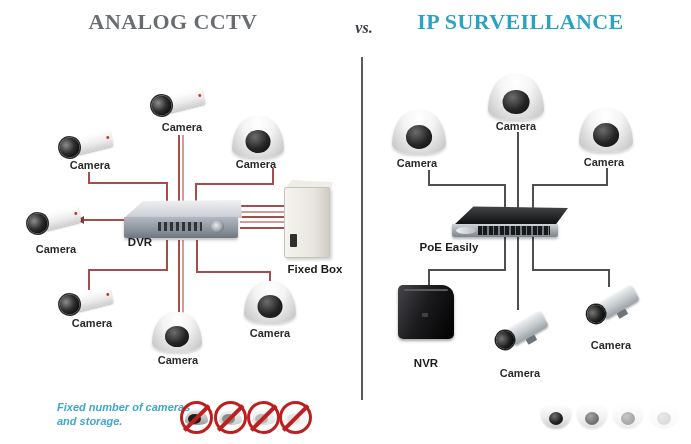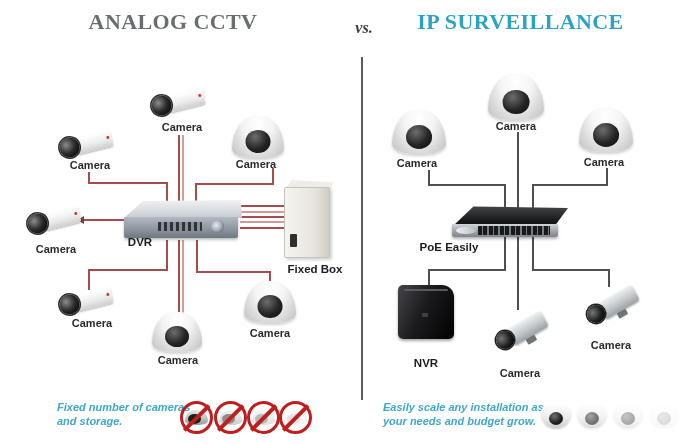--- a/index.html
+++ b/index.html
@@ -310,21 +310,20 @@
       <div class="ban-slash"></div>
   </div>
   <div class="ban" style="left:279px;top:401px;">
     <div class="ban-dome" style="opacity:.12;">
         <div class="ban-face"></div>
       </div>
     <div class="ban-circle"></div>
       <div class="ban-slash"></div>
   </div>
 
-  <div class="note" style="left:383px;top:401px;width:168px;">Easily scale any installation as your needs and budget grow.</div>
 
   <div class="mini-cam" style="left:540px;top:402px;opacity:1;">
     <div class="mini-cup"></div>
       <div class="mini-face"></div>
   </div>
   <div class="mini-cam" style="left:576px;top:402px;opacity:.62;">
     <div class="mini-cup"></div>
       <div class="mini-face"></div>
   </div>
   <div class="mini-cam" style="left:612px;top:402px;opacity:.38;">

